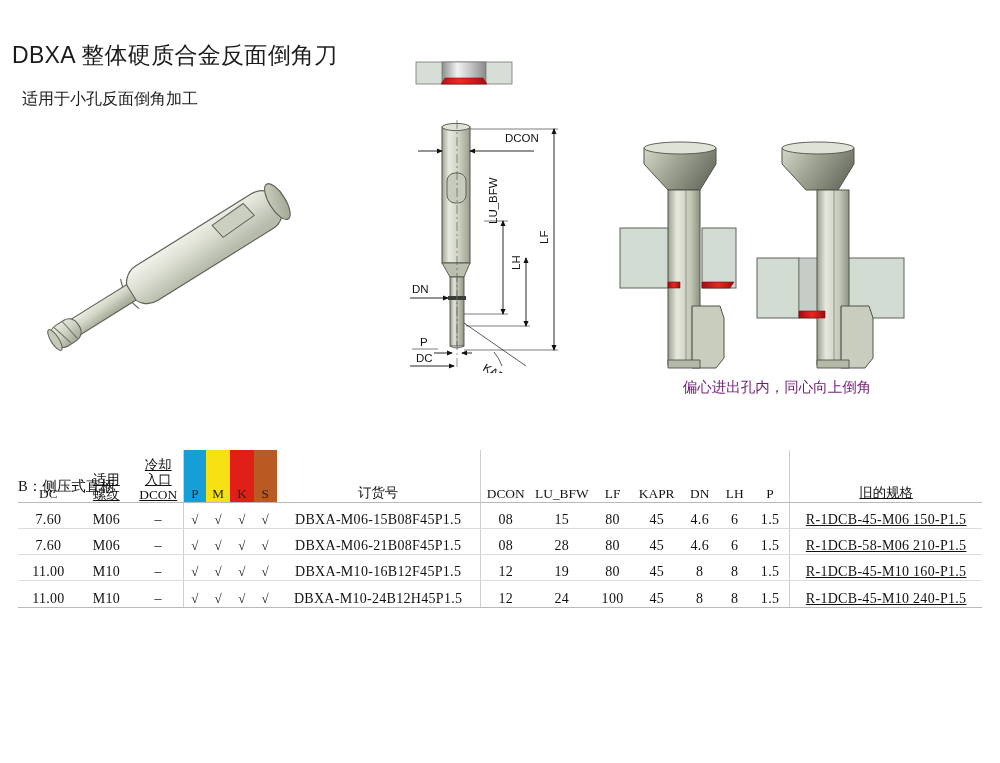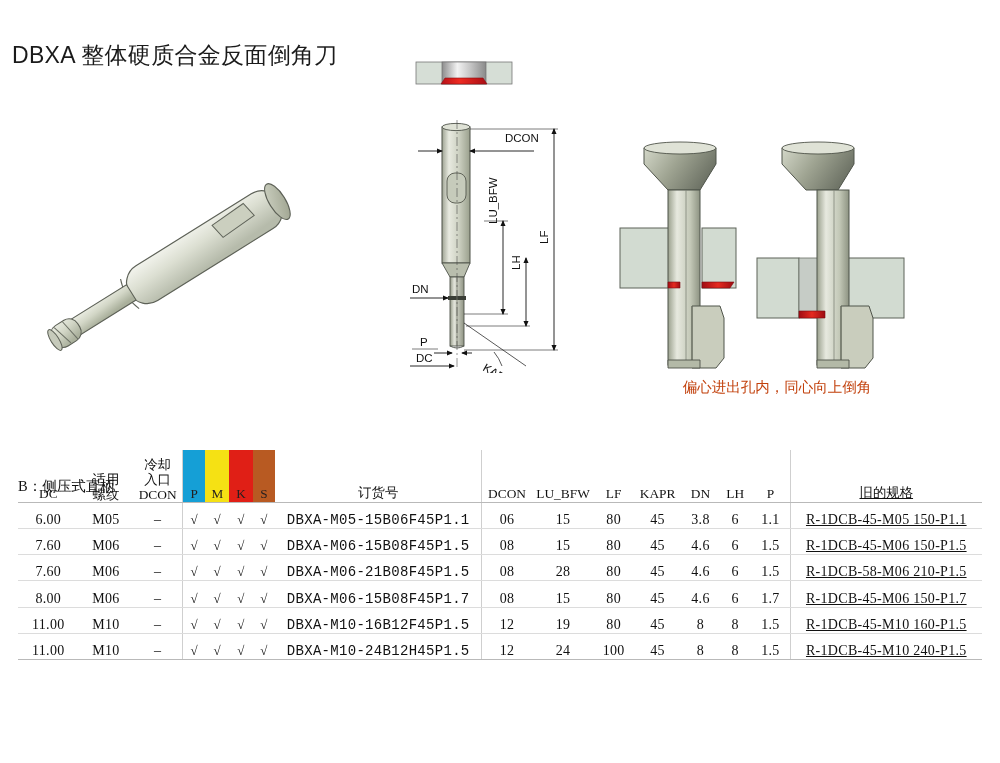--- a/index.html
+++ b/index.html
@@ -62,21 +62,21 @@
     left: 612px; top: 128px;
     width: 330px; height: 250px;
   }
   .xcaption {
     position: absolute;
     left: 612px; top: 378px;
     width: 330px;
     text-align: center;
     font-family: "Liberation Sans", "DejaVu Sans", sans-serif;
     font-size: 14.5px;
-    color: #c2410c;
+    color: #701a75;
     white-space: nowrap;
   }
 
   
   .shank-label {
     position: absolute;
     left: 18px; top: 429px;
     font-size: 14.5px;
     color: #111;
     white-space: nowrap;
@@ -103,20 +103,21 @@
   }
   
   thead td, thead th {
     height: 52px;
     vertical-align: bottom;
     padding-bottom: 3px;
     border-bottom: 1.3px solid #b9b9b9;
   }
   thead td.hstack {
     line-height: 1.12;
+    text-decoration: underline;
   }
   .swatch {
     color: #231f20;
     font-size: 13.2px;
     line-height: 1.1;
     padding-bottom: 3px;
     vertical-align: bottom;
   }
   .sw-p { background: #159fd6; }
   .sw-m { background: #f5e114; }
@@ -131,38 +132,39 @@
   }
   tbody tr:last-child td { border-bottom: 1.3px solid #b9b9b9; }
 
   
   .vr-l { border-left: 1px solid #cfcfcf; }
 
   td.col-dc   { width: 68px; }
   td.col-thr  { width: 62px; }
   td.col-cnsc { width: 52px; }
   td.col-pmks { width: 27px; }
-  td.col-ord  { width: 212px; text-align: center; font-family: Liberation Mono, monospace; }
+  td.col-ord  { width: 212px; text-align: center; }
   td.col-dcon { width: 54px; }
   td.col-lubfw{ width: 64px; }
   td.col-lf   { width: 44px; }
   td.col-kapr { width: 52px; }
   td.col-dn   { width: 42px; }
   td.col-lh   { width: 36px; }
   td.col-p    { width: 44px; }
   td.col-old  { width: 200px; text-align: center; text-decoration: underline; }
 
   .check { font-size: 13px; }
 </style>
 </head>
 <body>
 
 <div id="page">
 
   <div class="title">DBXA 整体硬质合金反面倒角刀</div>
+  <div class="subtitle">适用于小孔反面倒角加工</div>
 
   <svg class="topicon" viewBox="0 0 100 38">
     <defs>
       <linearGradient id="gBore" x1="0" y1="0" x2="1" y2="0">
         <stop offset="0" stop-color="#8d8d8d"></stop>
         <stop offset="0.35" stop-color="#f2f2f2"></stop>
         <stop offset="0.62" stop-color="#c9c9c9"></stop>
         <stop offset="1" stop-color="#8a8a8a"></stop>
       </linearGradient>
       <linearGradient id="gRed" x1="0" y1="0" x2="1" y2="0">
@@ -372,38 +374,20 @@
           <td class="col-lf">LF</td>
           <td class="col-kapr">KAPR</td>
           <td class="col-dn">DN</td>
           <td class="col-lh">LH</td>
           <td class="col-p">P</td>
           <td class="col-old vr-l">旧的规格</td>
         </tr>
       </thead>
       <tbody id="spec-body">
           <tr>
-            <td class="col-dc">6.00</td>
-            <td class="col-thr">M05</td>
-            <td class="col-cnsc">–</td>
-            <td class="col-pmks vr-l check">√</td>
-            <td class="col-pmks check">√</td>
-            <td class="col-pmks check">√</td>
-            <td class="col-pmks check">√</td>
-            <td class="col-ord">DBXA-M05-15B06F45P1.1</td>
-            <td class="col-dcon vr-l">06</td>
-            <td class="col-lubfw">15</td>
-            <td class="col-lf">80</td>
-            <td class="col-kapr">45</td>
-            <td class="col-dn">3.8</td>
-            <td class="col-lh">6</td>
-            <td class="col-p">1.1</td>
-            <td class="col-old vr-l">R-1DCB-45-M05 150-P1.1</td>
-          </tr>
-          <tr>
             <td class="col-dc">7.60</td>
             <td class="col-thr">M06</td>
             <td class="col-cnsc">–</td>
             <td class="col-pmks vr-l check">√</td>
             <td class="col-pmks check">√</td>
             <td class="col-pmks check">√</td>
             <td class="col-pmks check">√</td>
             <td class="col-ord">DBXA-M06-15B08F45P1.5</td>
             <td class="col-dcon vr-l">08</td>
             <td class="col-lubfw">15</td>
@@ -426,38 +410,20 @@
             <td class="col-dcon vr-l">08</td>
             <td class="col-lubfw">28</td>
             <td class="col-lf">80</td>
             <td class="col-kapr">45</td>
             <td class="col-dn">4.6</td>
             <td class="col-lh">6</td>
             <td class="col-p">1.5</td>
             <td class="col-old vr-l">R-1DCB-58-M06 210-P1.5</td>
           </tr>
           <tr>
-            <td class="col-dc">8.00</td>
-            <td class="col-thr">M06</td>
-            <td class="col-cnsc">–</td>
-            <td class="col-pmks vr-l check">√</td>
-            <td class="col-pmks check">√</td>
-            <td class="col-pmks check">√</td>
-            <td class="col-pmks check">√</td>
-            <td class="col-ord">DBXA-M06-15B08F45P1.7</td>
-            <td class="col-dcon vr-l">08</td>
-            <td class="col-lubfw">15</td>
-            <td class="col-lf">80</td>
-            <td class="col-kapr">45</td>
-            <td class="col-dn">4.6</td>
-            <td class="col-lh">6</td>
-            <td class="col-p">1.7</td>
-            <td class="col-old vr-l">R-1DCB-45-M06 150-P1.7</td>
-          </tr>
-          <tr>
             <td class="col-dc">11.00</td>
             <td class="col-thr">M10</td>
             <td class="col-cnsc">–</td>
             <td class="col-pmks vr-l check">√</td>
             <td class="col-pmks check">√</td>
             <td class="col-pmks check">√</td>
             <td class="col-pmks check">√</td>
             <td class="col-ord">DBXA-M10-16B12F45P1.5</td>
             <td class="col-dcon vr-l">12</td>
             <td class="col-lubfw">19</td>

